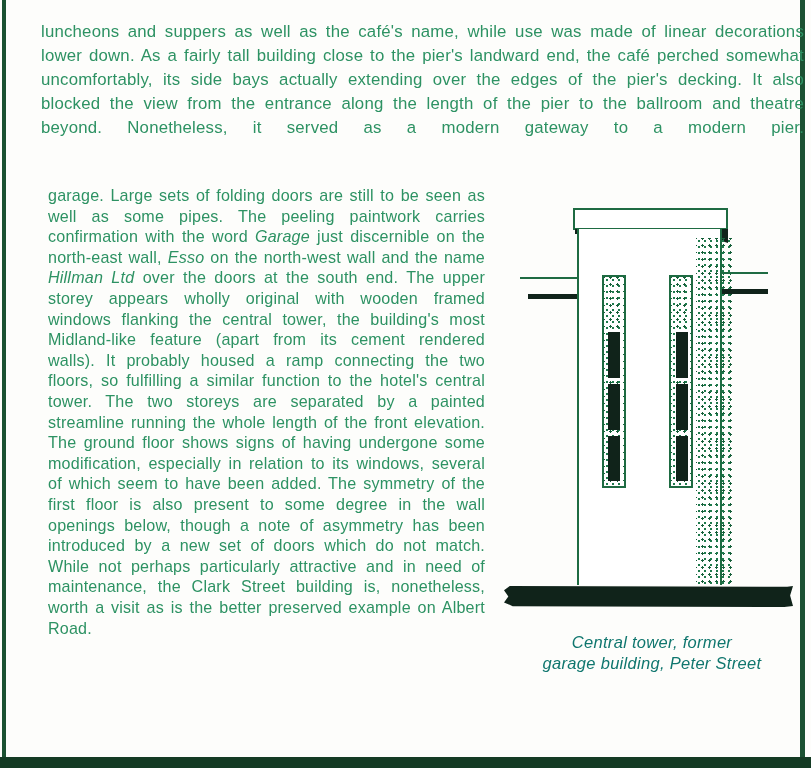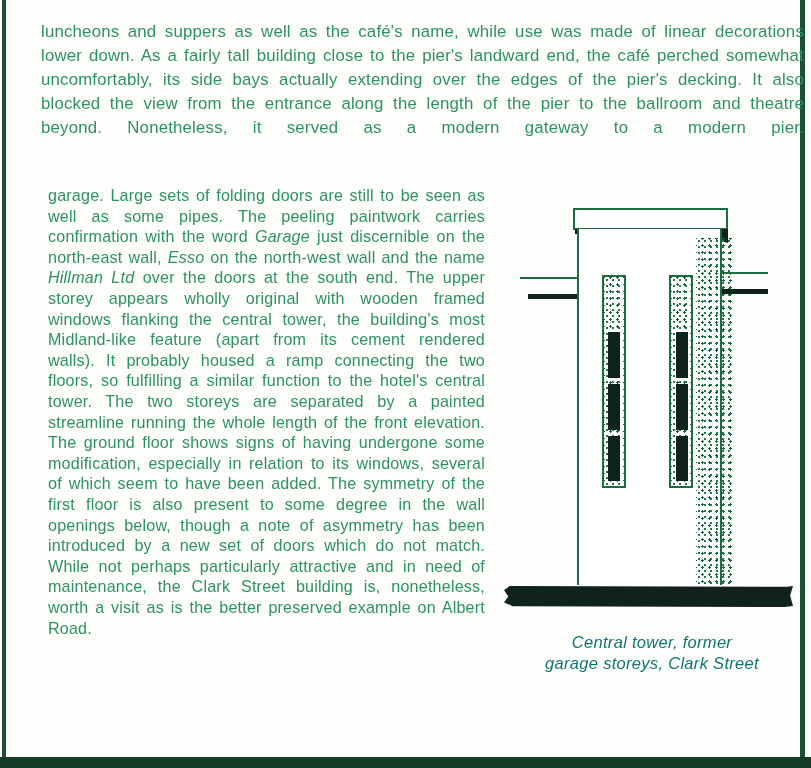--- a/index.html
+++ b/index.html
@@ -103,18 +103,18 @@
     <div class="slit l s2 ink"></div>
     <div class="slit l s3 ink"></div>
     <div class="slit r s1 ink"></div>
     <div class="slit r s2 ink"></div>
     <div class="slit r s3 ink"></div>
 
     <div id="fig-ground" class="ink"></div>
 
     <div id="fig-caption">
       <span>Central tower, former</span><br>
-      <span>garage storeys, Clark Street</span>
+      <span>garage building, Peter Street</span>
     </div>
   </div>
 
 
 </div>
 
 </body></html>

